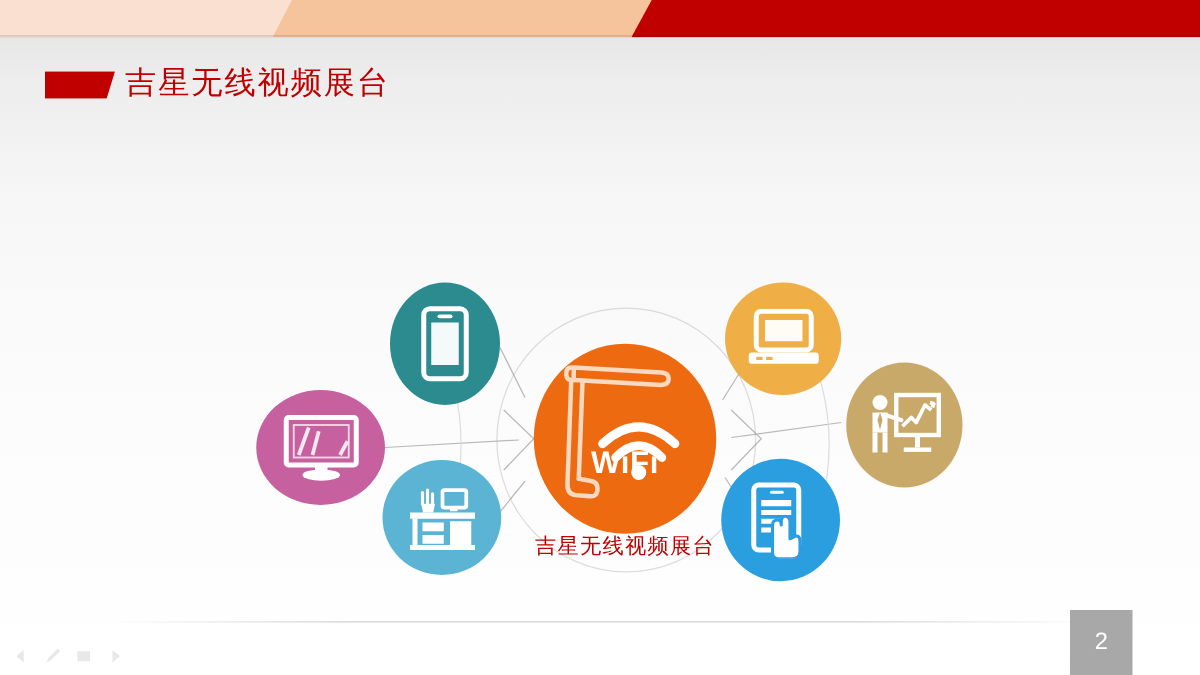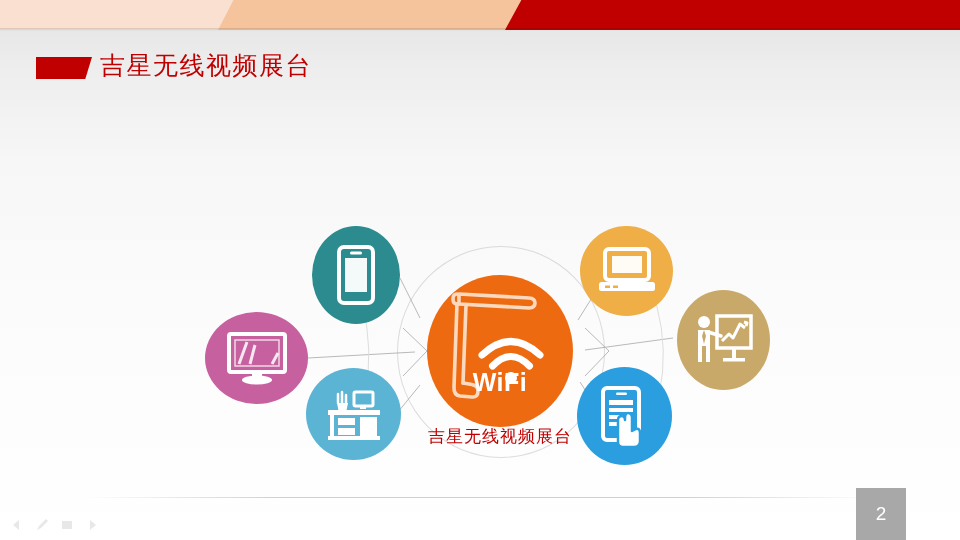--- a/index.html
+++ b/index.html
@@ -50,21 +50,21 @@
   .n-desk    {left:306px;top:168px;width:95px; height:92px;background:#5bb4d4;}
   .n-laptop  {left:580px;top:26px; width:93px; height:90px;background:#efae46;}
   .n-board   {left:677px;top:90px; width:93px; height:100px;background:#c9a96a;}
   .n-tablet  {left:577px;top:167px;width:95px; height:98px;background:#2a9ede;}
 
   .hub{position:absolute;left:427px;top:75px;width:146px;height:152px;border-radius:50%;
       background:#ee6a11;}
   .hub-halo{position:absolute;left:397px;top:46px;width:206px;height:210px;border-radius:50%;
       border:1px solid rgba(160,160,160,.35);}
   .hub-wifi{position:absolute;left:475px;top:135px;width:72px;}
-  .hub-label{position:absolute;left:427px;top:168px;width:146px;text-align:center;
+  .hub-label{position:absolute;left:427px;top:156px;width:146px;text-align:center;
       font-size:25px;color:#fff;font-weight:600;letter-spacing:.5px;}
   .hub-caption{position:absolute;left:390px;top:225px;width:220px;text-align:center;
       font-size:17px;color:#c00000;letter-spacing:1px;}
 
   
   .footer-line{position:absolute;left:86px;top:497px;width:790px;height:1px;
       background:linear-gradient(90deg,rgba(200,200,200,0),#cfcfcf 25%,#cfcfcf 75%,rgba(200,200,200,0));}
   .page-box{position:absolute;left:856px;top:488px;width:50px;height:52px;background:#a8a8a8;
       display:flex;align-items:center;justify-content:center;
       font-size:19px;color:#ffffff;}

